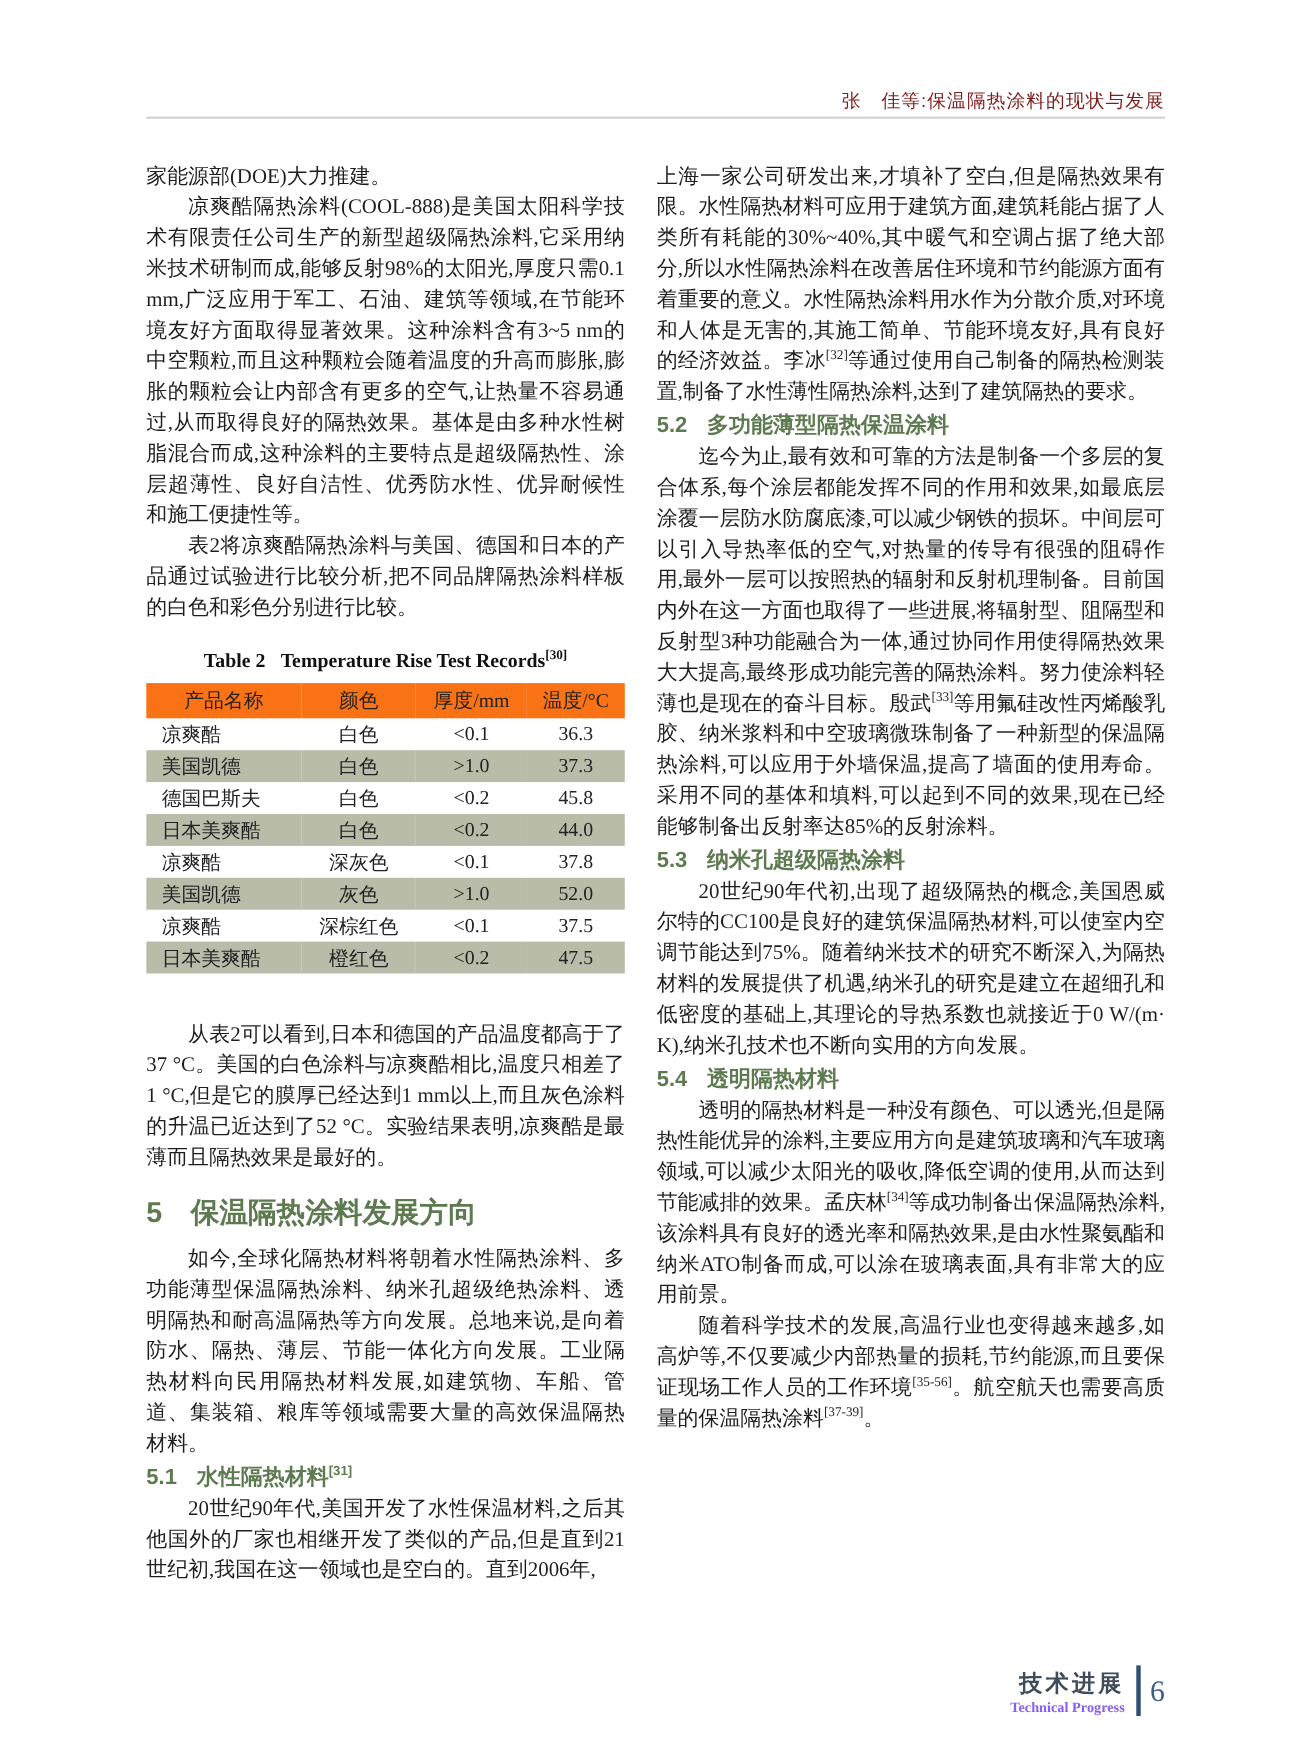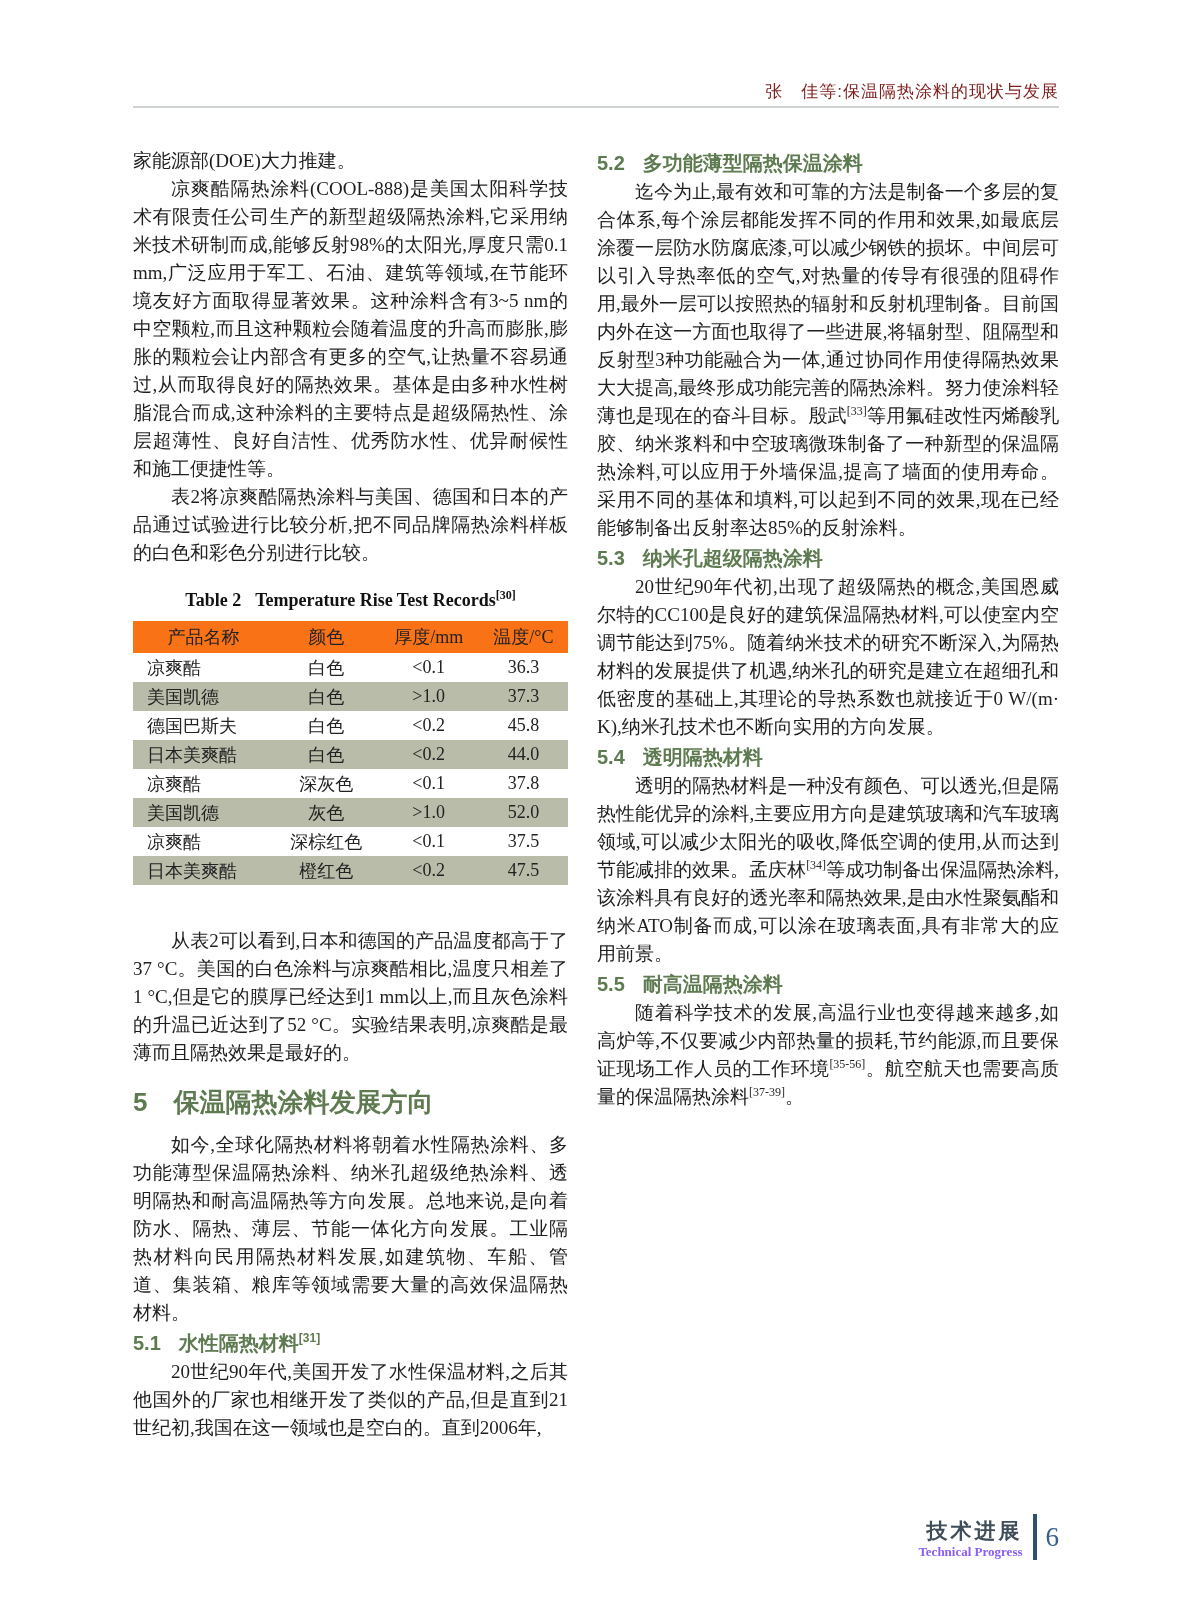--- a/index.html
+++ b/index.html
@@ -174,20 +174,21 @@
 
       <h3 class="sub-heading">
           <span>5.1</span>
           <span><span>水性隔热材料</span><sup class="ref">[31]</sup></span>
         </h3>
 
       <p class="body-text indent">20世纪90年代,美国开发了水性保温材料,之后其他国外的厂家也相继开发了类似的产品,但是直到21世纪初,我国在这一领域也是空白的。直到2006年,</p>
     </div>
 
     <div class="col-right">
+      <p class="body-text"><span>上海一家公司研发出来,才填补了空白,但是隔热效果有限。水性隔热材料可应用于建筑方面,建筑耗能占据了人类所有耗能的30%~40%,其中暖气和空调占据了绝大部分,所以水性隔热涂料在改善居住环境和节约能源方面有着重要的意义。水性隔热涂料用水作为分散介质,对环境和人体是无害的,其施工简单、节能环境友好,具有良好的经济效益。李冰</span><sup class="ref">[32]</sup><span>等通过使用自己制备的隔热检测装置,制备了水性薄性隔热涂料,达到了建筑隔热的要求。</span></p>
 
       <h3 class="sub-heading">
           <span>5.2</span>
           <span>多功能薄型隔热保温涂料</span>
         </h3>
 
       <p class="body-text indent"><span>迄今为止,最有效和可靠的方法是制备一个多层的复合体系,每个涂层都能发挥不同的作用和效果,如最底层涂覆一层防水防腐底漆,可以减少钢铁的损坏。中间层可以引入导热率低的空气,对热量的传导有很强的阻碍作用,最外一层可以按照热的辐射和反射机理制备。目前国内外在这一方面也取得了一些进展,将辐射型、阻隔型和反射型3种功能融合为一体,通过协同作用使得隔热效果大大提高,最终形成功能完善的隔热涂料。努力使涂料轻薄也是现在的奋斗目标。殷武</span><sup class="ref">[33]</sup><span>等用氟硅改性丙烯酸乳胶、纳米浆料和中空玻璃微珠制备了一种新型的保温隔热涂料,可以应用于外墙保温,提高了墙面的使用寿命。采用不同的基体和填料,可以起到不同的效果,现在已经能够制备出反射率达85%的反射涂料。</span></p>
 
       <h3 class="sub-heading">
           <span>5.3</span>
@@ -196,24 +197,20 @@
 
       <p class="body-text indent">20世纪90年代初,出现了超级隔热的概念,美国恩威尔特的CC100是良好的建筑保温隔热材料,可以使室内空调节能达到75%。随着纳米技术的研究不断深入,为隔热材料的发展提供了机遇,纳米孔的研究是建立在超细孔和低密度的基础上,其理论的导热系数也就接近于0 W/(m·K),纳米孔技术也不断向实用的方向发展。</p>
 
       <h3 class="sub-heading">
           <span>5.4</span>
           <span>透明隔热材料</span>
         </h3>
 
       <p class="body-text indent"><span>透明的隔热材料是一种没有颜色、可以透光,但是隔热性能优异的涂料,主要应用方向是建筑玻璃和汽车玻璃领域,可以减少太阳光的吸收,降低空调的使用,从而达到节能减排的效果。孟庆林</span><sup class="ref">[34]</sup><span>等成功制备出保温隔热涂料,该涂料具有良好的透光率和隔热效果,是由水性聚氨酯和纳米ATO制备而成,可以涂在玻璃表面,具有非常大的应用前景。</span></p>
 
-      <h3 class="sub-heading">
-          <span>5.5</span>
-          <span>耐高温隔热涂料</span>
-        </h3>
 
       <p class="body-text indent"><span>随着科学技术的发展,高温行业也变得越来越多,如高炉等,不仅要减少内部热量的损耗,节约能源,而且要保证现场工作人员的工作环境</span><sup class="ref">[35-56]</sup><span>。航空航天也需要高质量的保温隔热涂料</span><sup class="ref">[37-39]</sup><span>。</span></p>
     </div>
   </div>
 
   <div class="footer">
     <div class="footer-labels">
       <div class="footer-cn">技术进展</div>
       <div class="footer-en">Technical Progress</div>
     </div>

